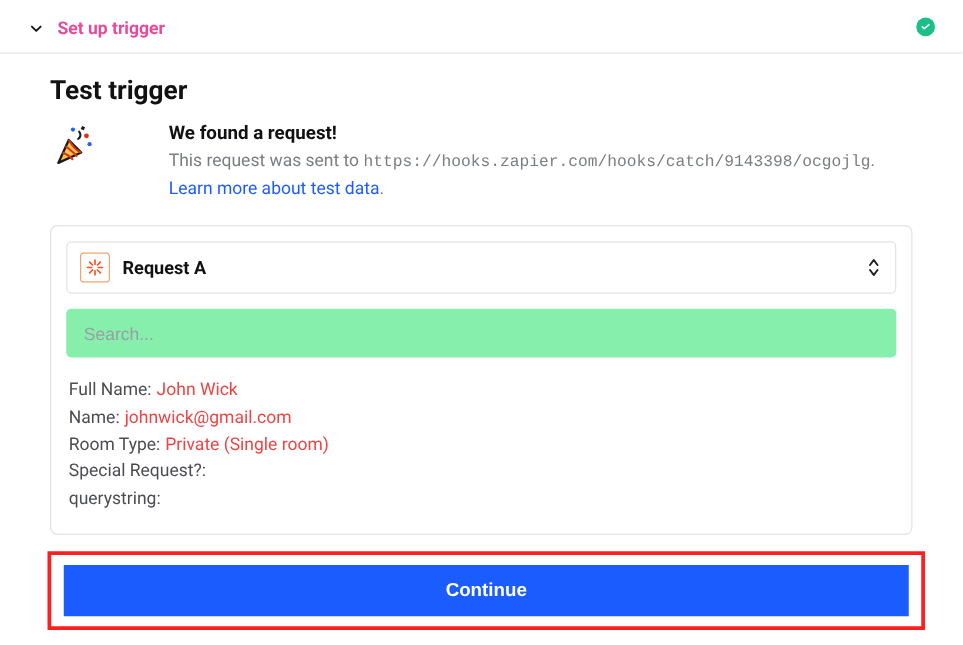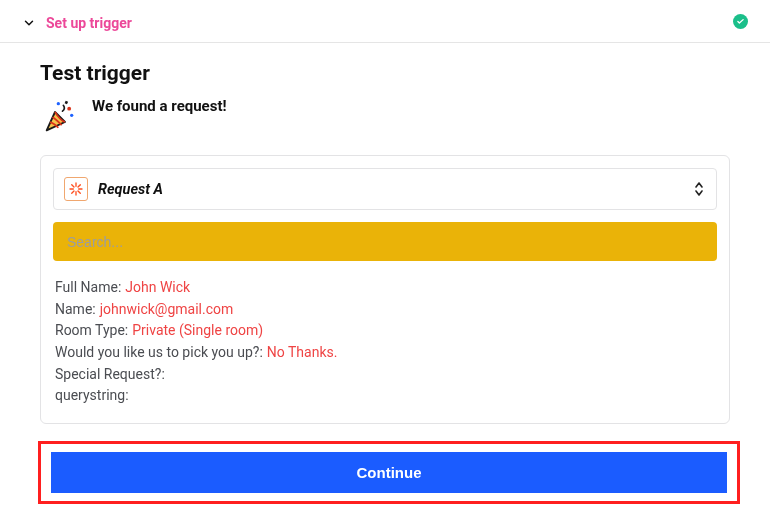--- a/index.html
+++ b/index.html
@@ -52,20 +52,21 @@
   .subsection-title {
     font-weight: 700;
     font-size: 21px;
     color: #111;
     margin-bottom: 12px;
   }
   .found-row {
     display: flex;
     align-items: flex-start;
     margin-bottom: 18px;
+    gap: 43px;
   }
   .party-icon {
     width: 40px;
     height: 40px;
     margin-right: 12px;
     flex: 0 0 auto;
     display: flex;
     align-items: center;
     justify-content: center;
   }
@@ -95,21 +96,20 @@
     padding: 12px 12px 16px 12px;
   }
   .selector {
     border: 1px solid #e3e3e5;
     border-radius: 4px;
     padding: 8px 10px;
     display: flex;
     align-items: center;
     cursor: pointer;
     position: relative;
-    font-style: italic;
   }
   .selector .app-icon {
     width: 24px;
     height: 24px;
     border: 1px solid #f0a76f;
     border-radius: 3px;
     display: flex;
     align-items: center;
     justify-content: center;
     margin-right: 10px;
@@ -125,21 +125,21 @@
     width: 14px;
     height: 18px;
     display: flex;
     flex-direction: column;
     align-items: center;
     justify-content: center;
     color: #222;
   }
   .search-field {
     margin-top: 12px;
-    background: #eab308;
+    background: #86efac;
     border-radius: 4px;
     padding: 10px 12px;
   }
   .search-input {
     width: 100%;
     border: none;
     background: transparent;
     font-size: 14px;
     color: #333;
     outline: none;
@@ -202,20 +202,23 @@
         <path d="M12 30 Q19 33 22 37" fill="none" stroke="#d9331a" stroke-width="2"></path>
         <path d="M28 10 Q31 14 27 17" fill="none" stroke="#1a1a1a" stroke-width="2" stroke-linecap="round"></path>
         <circle cx="35" cy="14" r="2.3" fill="#d9331a"></circle>
         <circle cx="22" cy="8" r="2" fill="#1e62ff"></circle>
         <circle cx="38" cy="22" r="2" fill="#1e62ff"></circle>
         <rect x="30" y="5" width="3.2" height="3.2" fill="#1a1a1a" transform="rotate(25 31.6 6.6)"></rect>
       </svg>
     </div>
     <div>
       <div class="found-title">We found a request!</div>
+      <div class="found-desc">
+        <span>This request was sent to </span><span class="mono">https://hooks.zapier.com/hooks/catch/9143398/ocgojlg</span><span>. </span><a href="#">Learn more about test data</a><span>.</span>
+      </div>
     </div>
   </div>
 
   <div class="card">
     <div class="selector">
       <span class="app-icon">
         <svg width="16" height="16" viewBox="0 0 24 24">
           <g fill="none" stroke="#ff4f1f" stroke-width="2" stroke-linecap="round">
             <line x1="12" y1="3" x2="12" y2="8"></line>
             <line x1="12" y1="16" x2="12" y2="21"></line>
@@ -238,21 +241,20 @@
     </div>
 
     <div class="search-field">
       <input class="search-input" type="text" placeholder="Search..." style="">
     </div>
 
     <div class="records" id="records">
         <div class="row"><span class="k">Full Name:</span><span class="v">John Wick</span></div>
         <div class="row"><span class="k">Name:</span><span class="v">johnwick@gmail.com</span></div>
         <div class="row"><span class="k">Room Type:</span><span class="v">Private (Single room)</span></div>
-        <div class="row"><span class="k">Would you like us to pick you up?:</span><span class="v">No Thanks.</span></div>
         <div class="row"><span class="k">Special Request?:</span><span class="v"></span></div>
         <div class="row"><span class="k">querystring:</span><span class="v"></span></div>
       </div>
   </div>
 </div>
 
 <div class="continue-wrap">
   <button class="continue-btn">Continue</button>
 </div>
 

